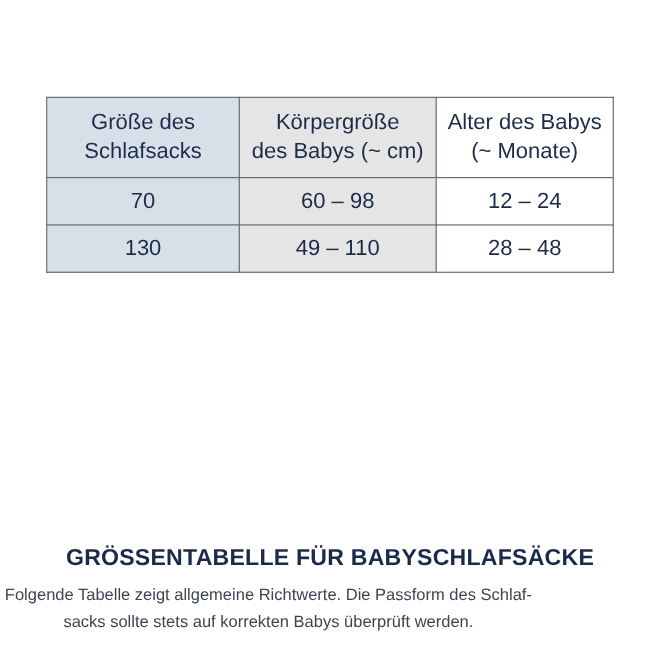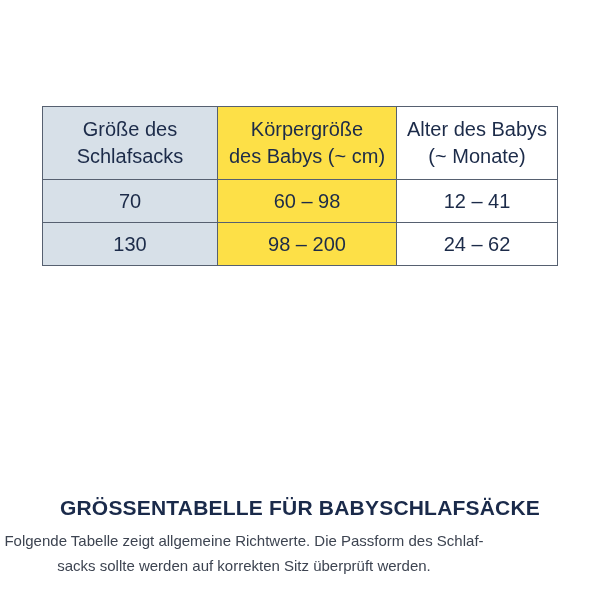--- a/index.html
+++ b/index.html
@@ -11,21 +11,21 @@
     width: 600px;
     height: 600px;
     background: #ffffff;
     font-family: "Liberation Sans", sans-serif;
     color: #1c2b49;
     overflow: hidden;
   }
   table.size-table {
     position: absolute;
     left: 42px;
-    top: 106px;
+    top: 88px;
     border-collapse: collapse;
     table-layout: fixed;
   }
   table.size-table td, table.size-table th {
     border: 1px solid #566070;
     text-align: center;
     vertical-align: middle;
     font-weight: 400;
     font-size: 20px;
     color: #1c2b49;
@@ -36,21 +36,21 @@
     line-height: 27px;
     height: 72px;
   }
   table.size-table td {
     height: 42px;
   }
   .w-col1 { width: 174px; }
   .w-col2 { width: 178px; }
   .w-col3 { width: 160px; margin-left: 44px; }
   .fill-col1 { background: #d7e0e8; }
-  .fill-col2 { background: #fde047; margin-top: 14px; }
+  .fill-col2 { background: #e5e5e5; margin-top: 14px; }
   .fill-col3 { background: #ffffff; }
   .footer-title {
     position: absolute;
     left: 0;
     top: 496px;
     width: 600px;
     text-align: center;
     font-size: 21px;
     font-weight: 700;
     letter-spacing: 0.2px;
@@ -79,30 +79,30 @@
         <th class="w-col1 fill-col1">Größe des
 Schlafsacks</th>
         <th class="w-col2 fill-col2">Körpergröße
 des Babys (~ cm)</th>
         <th class="w-col3 fill-col3">Alter des Babys
 (~ Monate)</th>
       </tr>
       <tr>
         <td class="fill-col1">70</td>
         <td class="fill-col2">60 – 98</td>
-        <td class="fill-col3">12 – 41</td>
+        <td class="fill-col3">12 – 24</td>
       </tr>
       <tr>
         <td class="fill-col1">130</td>
-        <td class="fill-col2">98 – 200</td>
-        <td class="fill-col3">24 – 62</td>
+        <td class="fill-col2">49 – 110</td>
+        <td class="fill-col3">28 – 48</td>
       </tr>
     </tbody>
   </table>
 
   <div class="footer-title">GRÖSSENTABELLE FÜR BABYSCHLAFSÄCKE</div>
 
   <div class="footer-note">
     <span>Folgende Tabelle zeigt allgemeine Richtwerte. Die Passform des Schlaf-</span><br>
-    <span>sacks sollte werden auf korrekten Sitz überprüft werden.</span>
+    <span>sacks sollte stets auf korrekten Babys überprüft werden.</span>
   </div>
 
 </div>
 
 </body></html>

